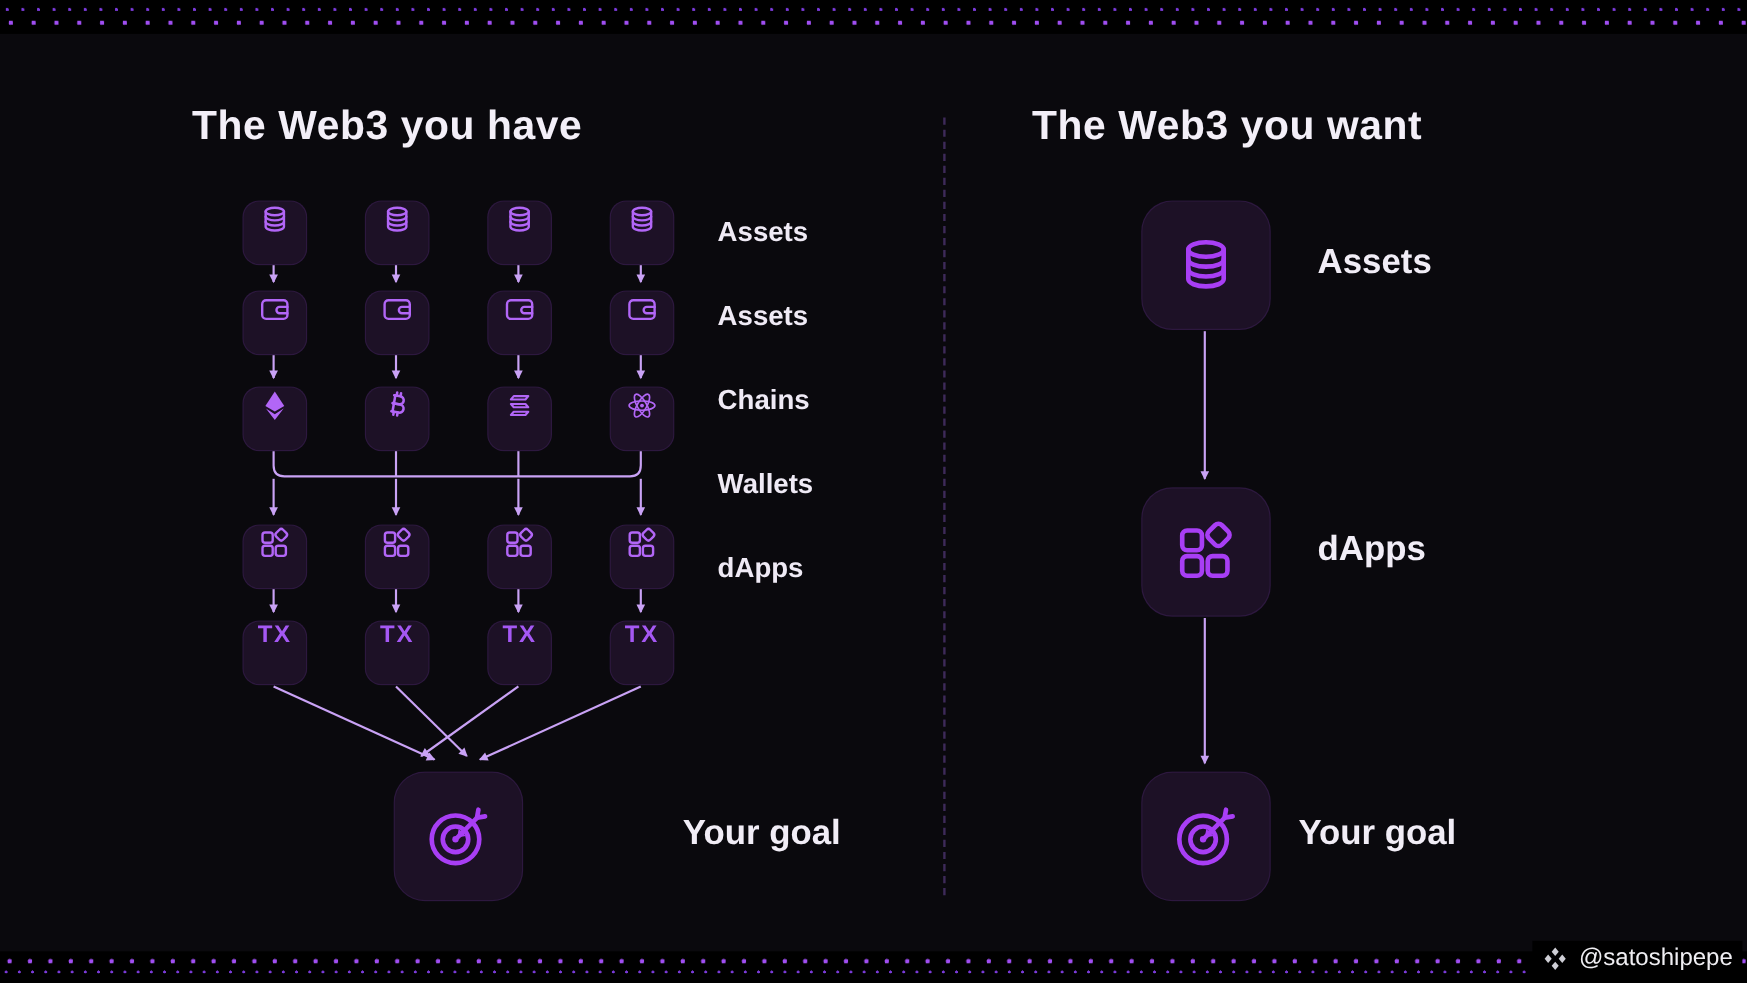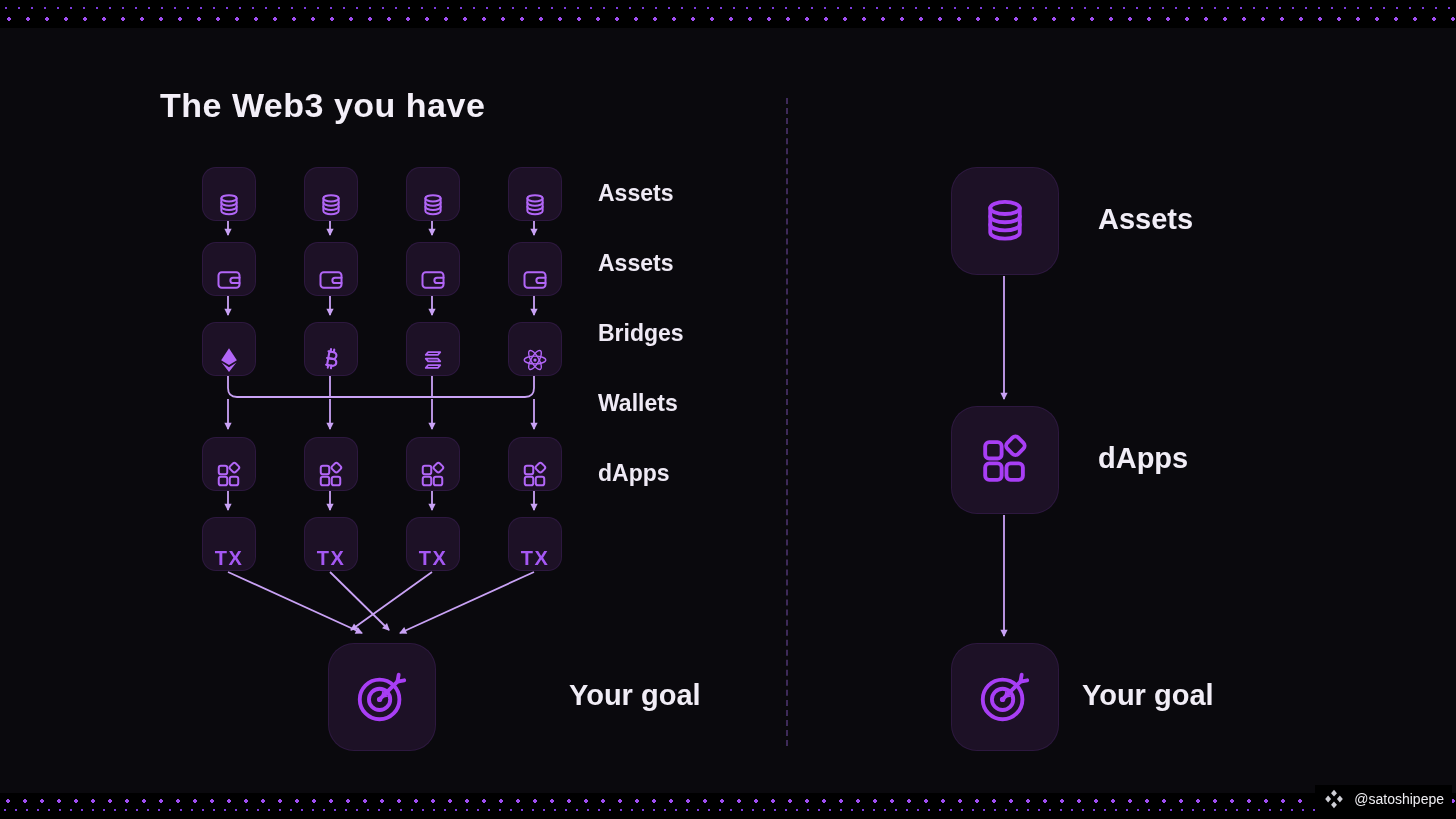--- a/index.html
+++ b/index.html
@@ -21,39 +21,39 @@
 
   .title{position:absolute;margin:0;color:#f3eff8;font-size:34px;font-weight:bold;
          letter-spacing:.5px;top:86px;}
   .left-title{left:160px;width:440px;}
   .right-title{left:860px;width:430px;}
 
   .divider{position:absolute;left:786px;top:98px;height:648px;width:0;
            border-left:2px dashed rgba(148,98,214,.38);}
 
   .ibox{position:absolute;width:52px;height:52px;border-radius:14px;background:#1d1126;
-        border:1px solid rgba(168,85,247,.12);display:flex;align-items:flex-end;
+        border:1px solid rgba(168,85,247,.12);display:flex;align-items:flex-start;
         justify-content:center;color:#b266f7;}
   .ibox svg{width:30px;height:30px;display:block;}
   .tx span{font-size:20px;font-weight:bold;letter-spacing:1.5px;color:#a558f4;}
 
   .bbox{position:absolute;width:106px;height:106px;border-radius:26px;background:#1d1126;
         border:1px solid rgba(168,85,247,.12);display:flex;align-items:center;
         justify-content:center;color:#a83ef5;}
   .bbox svg{width:58px;height:58px;display:block;}
 
   .row-label{position:absolute;left:598px;transform:translateY(-50%);color:#efeaf5;
              font-size:23px;font-weight:600;}
   .big-label{position:absolute;transform:translateY(-50%);color:#f1edf6;
              font-size:29px;font-weight:600;}
 
   .arrows{position:absolute;inset:0;pointer-events:none;}
 
   .watermark{position:absolute;right:4px;bottom:6px;display:flex;align-items:center;gap:9px;
-             color:#efeef2;font-size:14px;padding:3px 8px;background:#000;}
+             color:#efeef2;font-size:20px;padding:3px 8px;background:#000;}
   .watermark svg{width:22px;height:22px;color:#cfcfd6;}
 </style>
 </head>
 <body>
 
 <svg width="0" height="0" style="position:absolute" aria-hidden="true">
 <defs>
   <symbol id="i-coins" viewBox="0 0 24 24">
     <g fill="none" stroke="currentColor" stroke-width="1.6" stroke-linecap="round" stroke-linejoin="round">
       <ellipse cx="12" cy="6.6" rx="6.1" ry="2.5"></ellipse>
@@ -124,20 +124,21 @@
     </g>
   </symbol>
 </defs>
 </svg>
 
 <div id="stage">
   <div class="canvas"></div>
   <div class="strip top"></div>
 
   <h1 class="title left-title">The Web3 you have</h1>
+  <h1 class="title right-title">The Web3 you want</h1>
 
   <div class="divider"></div>
 
   <div class="ibox" style="left:202px;top:167px">
       <svg>
         <use href="#i-coins"></use>
       </svg>
     </div>
   <div class="ibox" style="left:202px;top:242px">
       <svg>
@@ -231,21 +232,21 @@
     </div>
 
   <div class="bbox" style="left:328px;top:643px">
       <svg>
         <use href="#i-target"></use>
       </svg>
     </div>
 
   <div class="row-label" style="top:193px">Assets</div>
   <div class="row-label" style="top:263px">Assets</div>
-  <div class="row-label" style="top:333px">Bridges</div>
+  <div class="row-label" style="top:333px">Chains</div>
   <div class="row-label" style="top:403px">Wallets</div>
   <div class="row-label" style="top:473px">dApps</div>
   <div class="big-label" style="left:569px;top:695px">Your goal</div>
 
   <div class="bbox" style="left:951px;top:167px">
       <svg>
         <use href="#i-coins"></use>
       </svg>
     </div>
   <div class="bbox" style="left:951px;top:406px">

